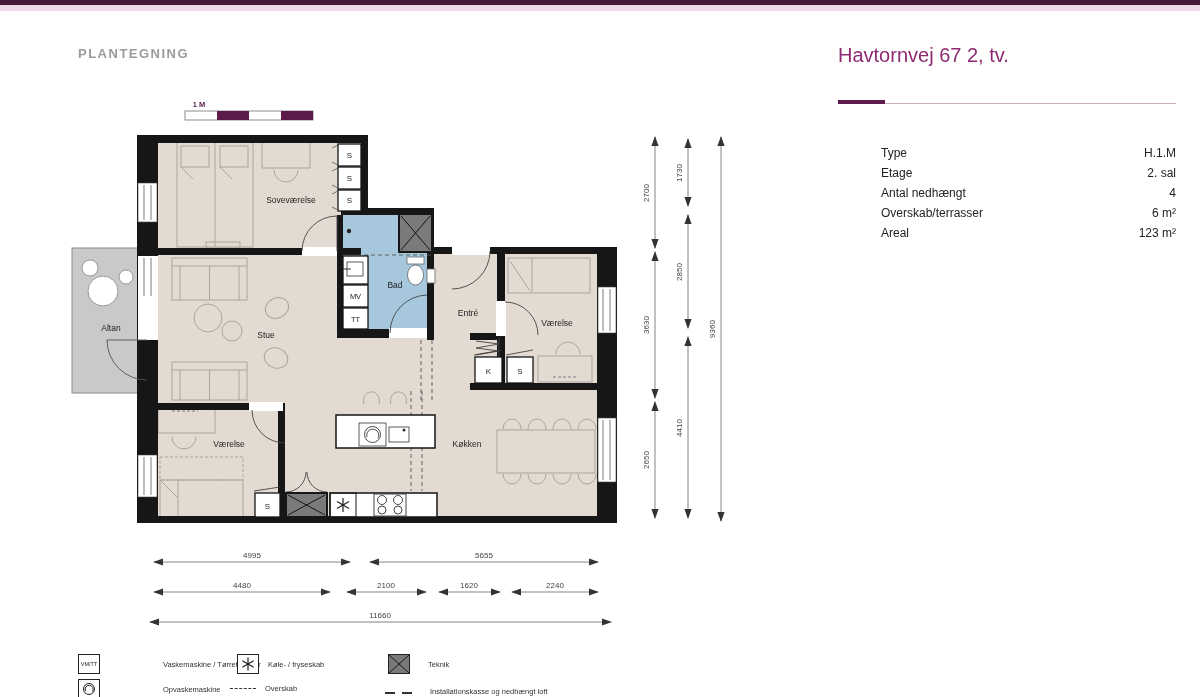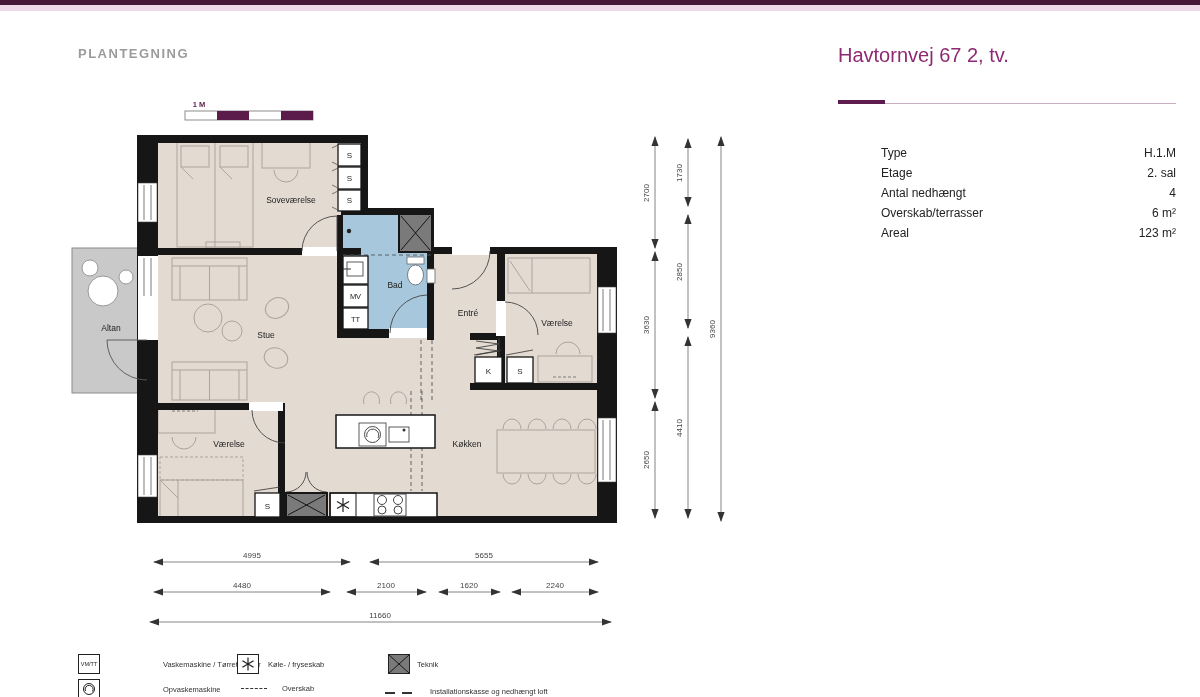--- a/index.html
+++ b/index.html
@@ -18,23 +18,23 @@
   .plan-svg text{font-family:"Liberation Sans",sans-serif;}
   .legend-item{position:absolute;display:flex;align-items:center;}
   .lg-label{font-size:7.5px;color:#333;white-space:nowrap;}
   .lg-box{width:22px;height:20px;border:1.2px solid #222;background:#fff;box-sizing:border-box;
        display:flex;align-items:center;justify-content:center;flex:none;}
   .lg-box-dark{background:#7a7a7a;}
   .vmtt-text{font-size:5.5px;color:#222;}
   .dash-short{width:26px;border-top:1.5px dashed #333;flex:none;}
   #li0{left:78px;top:654px;} #li0 .lg-label{margin-left:63px;}
   #li1{left:237px;top:654px;} #li1 .lg-label{margin-left:9px;}
-  #li2{left:388px;top:654px;} #li2 .lg-label{margin-left:7px;}
+  #li2{left:388px;top:654px;} #li2 .lg-label{margin-left:18px;}
   #li3{left:78px;top:679px;} #li3 .lg-label{margin-left:63px;}
-  #li4{left:241px;top:684px;gap:6px;} #li4 .lg-label{margin-left:9px;}
+  #li4{left:230px;top:684px;} #li4 .lg-label{margin-left:9px;}
   #li5{left:385px;top:682px;} #li5 .lg-label{margin-left:17px;}
 </style>
 </head>
 <body>
 
 <div class="topbar-dark"></div>
 <div class="topbar-pink"></div>
 
 <div class="section-label">PLANTEGNING</div>
 <h1 class="title">Havtornvej 67 2, tv.</h1>

